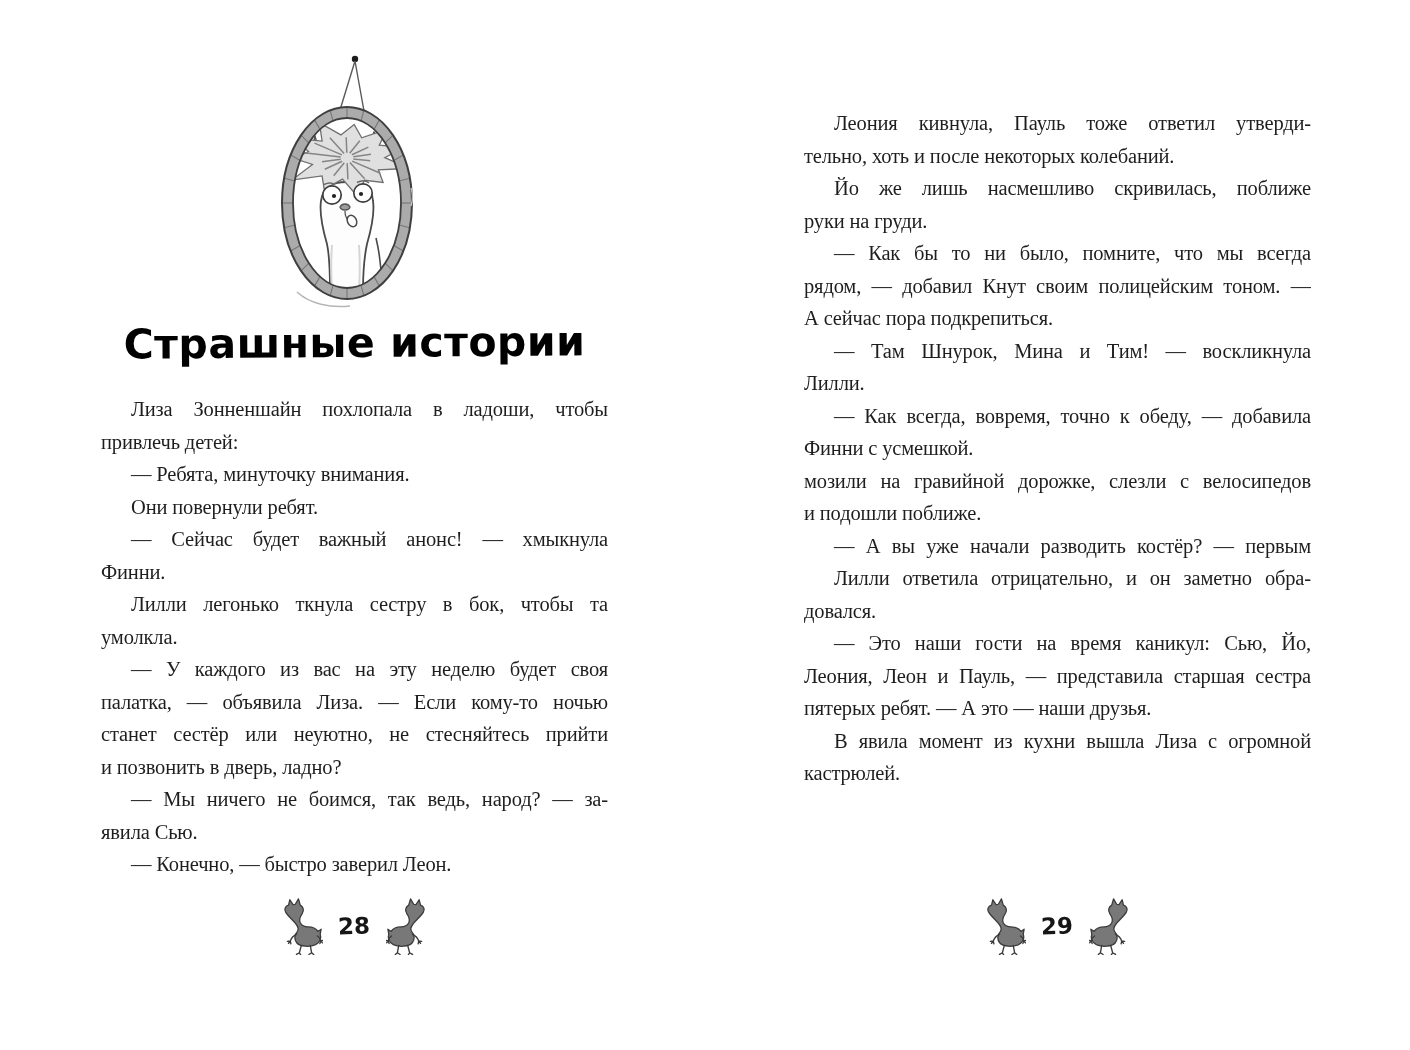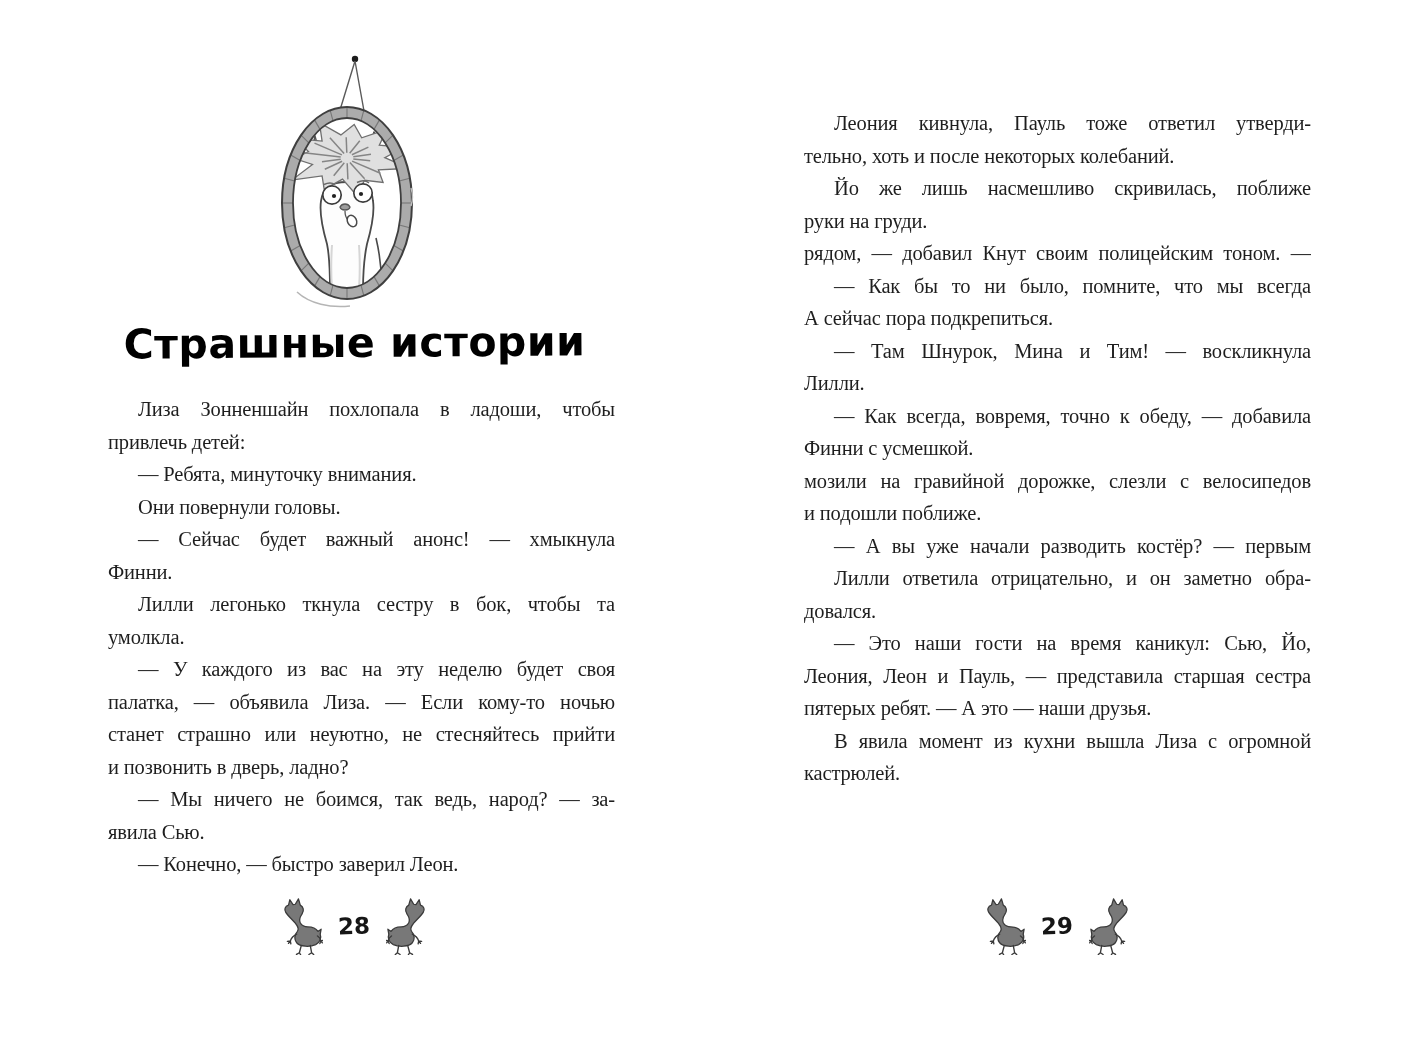--- a/index.html
+++ b/index.html
@@ -1,20 +1,20 @@
 <!DOCTYPE html>
 <html style="--text-color: #1e1e1e; --title-color: #000000;"><head>
 <meta charset="utf-8">
 <style>
   html,body{margin:0;padding:0;background:#ffffff;}
   .spread{position:relative;width:1410px;height:1050px;background:#fff;overflow:hidden;
           font-family:"Liberation Serif",serif;}
   
   .text-col{position:absolute;}
-  .text-col-left{left:101px;top:393px;width:507px;margin-left:7px;}
+  .text-col-left{left:101px;top:393px;width:507px;}
   .text-col-right{left:804px;top:107px;width:507px;}
   .line{font-family:"Liberation Serif",serif;font-size:20.5px;line-height:32.5px;height:32.5px;
         color:var(--text-color,#1e1e1e);letter-spacing:-0.15px;text-align:left;overflow:hidden;}
   .line.just{text-align:justify;text-align-last:justify;}
   .line.indent{text-indent:30px;}
   
   .chapter-title{position:absolute;left:101px;top:319px;width:507px;text-align:center;
         font-family:"DejaVu Sans",sans-serif;font-weight:700;font-size:41px;letter-spacing:.5px;
         color:var(--title-color,#000);transform:rotate(-.4deg);}
   
@@ -115,28 +115,28 @@
       <path d="M62,252 C75,264 95,268 115,266" stroke="#b5b5b5" stroke-width="1.5" fill="none"></path>
       <path d="M176,148 C178,154 178,160 176,166" stroke="#c0c0c0" stroke-width="1.4" fill="none"></path>
     </svg>
 
     <div class="chapter-title">Страшные истории</div>
 
     <div class="text-col text-col-left">
         <div class="line indent just">Лиза Зонненшайн похлопала в ладоши, чтобы</div>
         <div class="line">привлечь детей:</div>
         <div class="line indent">— Ребята, минуточку внимания.</div>
-        <div class="line indent">Они повернули головы.</div>
+        <div class="line indent">Они повернули ребят.</div>
         <div class="line indent just">— Сейчас будет важный анонс! — хмыкнула</div>
         <div class="line">Финни.</div>
         <div class="line indent just">Лилли легонько ткнула сестру в бок, чтобы та</div>
         <div class="line">умолкла.</div>
         <div class="line indent just">— У каждого из вас на эту неделю будет своя</div>
         <div class="line just">палатка, — объявила Лиза. — Если кому-то ночью</div>
-        <div class="line just">станет страшно или неуютно, не стесняйтесь прийти</div>
+        <div class="line just">станет сестёр или неуютно, не стесняйтесь прийти</div>
         <div class="line">и позвонить в дверь, ладно?</div>
         <div class="line indent just">— Мы ничего не боимся, так ведь, народ? — за-</div>
         <div class="line">явила Сью.</div>
         <div class="line indent">— Конечно, — быстро заверил Леон.</div>
       </div>
 
     <div class="footer footer-left">
       <svg class="llama" viewBox="0 0 44 64">
         <use href="#llamaIcon"></use>
       </svg>
@@ -146,22 +146,22 @@
       </svg>
     </div>
   </div>
 
   <div>
     <div class="text-col text-col-right">
         <div class="line indent just">Леония кивнула, Пауль тоже ответил утверди-</div>
         <div class="line">тельно, хоть и после некоторых колебаний.</div>
         <div class="line indent just">Йо же лишь насмешливо скривилась, поближе</div>
         <div class="line">руки на груди.</div>
+        <div class="line indent just">— Как бы то ни было, помните, что мы всегда</div>
         <div class="line just">рядом, — добавил Кнут своим полицейским тоном. —</div>
-        <div class="line indent just">— Как бы то ни было, помните, что мы всегда</div>
         <div class="line">А сейчас пора подкрепиться.</div>
         <div class="line indent just">— Там Шнурок, Мина и Тим! — воскликнула</div>
         <div class="line">Лилли.</div>
         <div class="line indent just">— Как всегда, вовремя, точно к обеду, — добавила</div>
         <div class="line">Финни с усмешкой.</div>
         <div class="line just">мозили на гравийной дорожке, слезли с велосипедов</div>
         <div class="line">и подошли поближе.</div>
         <div class="line indent just">— А вы уже начали разводить костёр? — первым</div>
         <div class="line indent just">Лилли ответила отрицательно, и он заметно обра-</div>
         <div class="line">довался.</div>

